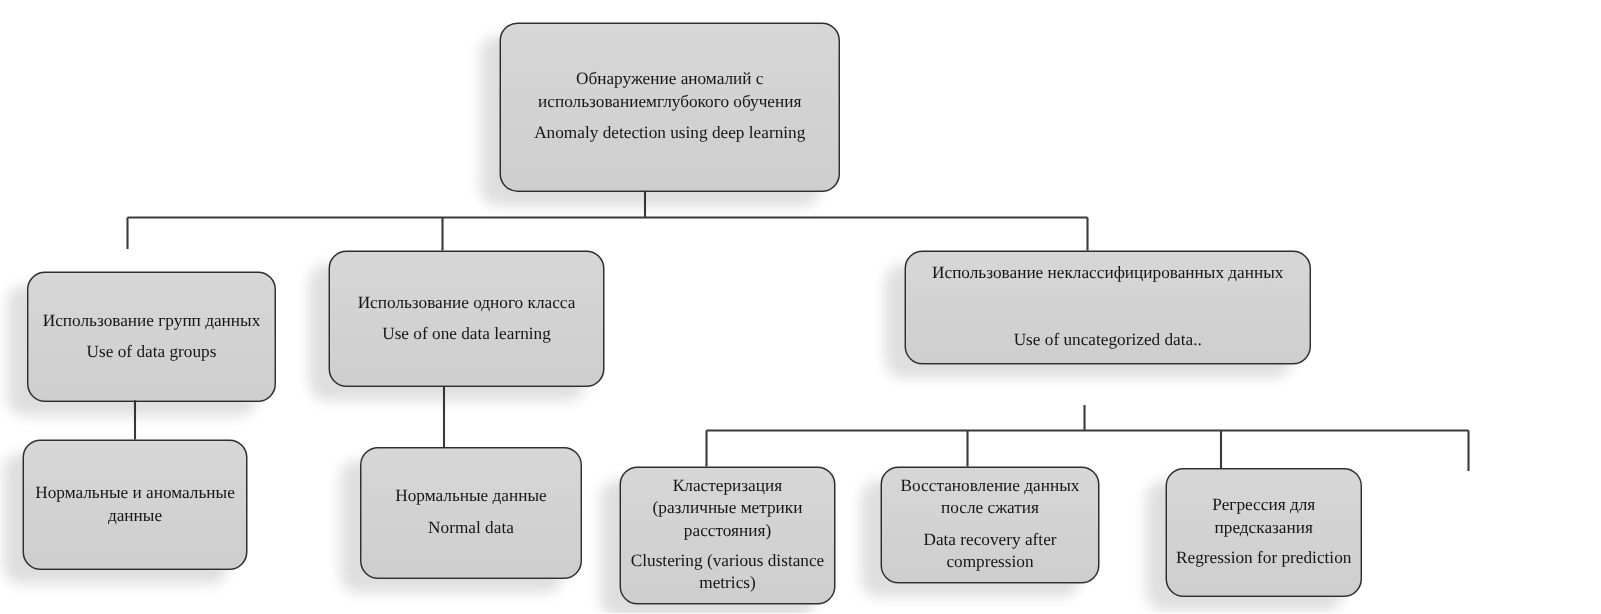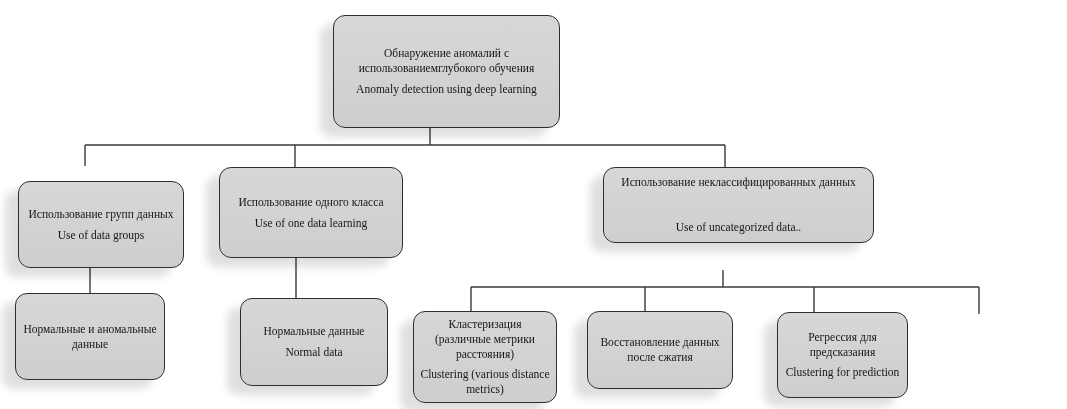--- a/index.html
+++ b/index.html
@@ -89,21 +89,22 @@
     <div class="en">Normal data</div>
   </div>
 
   <div class="node" style="left:413px;top:311px;width:144px;height:92px;">
     <div class="ru">Кластеризация (различные метрики расстояния)</div>
     <div class="en">Clustering (various distance metrics)</div>
   </div>
 
   <div class="node" style="left:587px;top:311px;width:146px;height:78px;">
     <div class="ru">Восстановление данных после сжатия</div>
+    <div class="en">Data recovery after compression</div>
   </div>
 
   <div class="node" style="left:763px;top:312px;width:131px;height:86px;margin-left:14px;">
     <div class="ru">Регрессия для предсказания</div>
-    <div class="en">Clustering for prediction</div>
+    <div class="en">Regression for prediction</div>
   </div>
 
 
 </div>
 
 </body></html>

